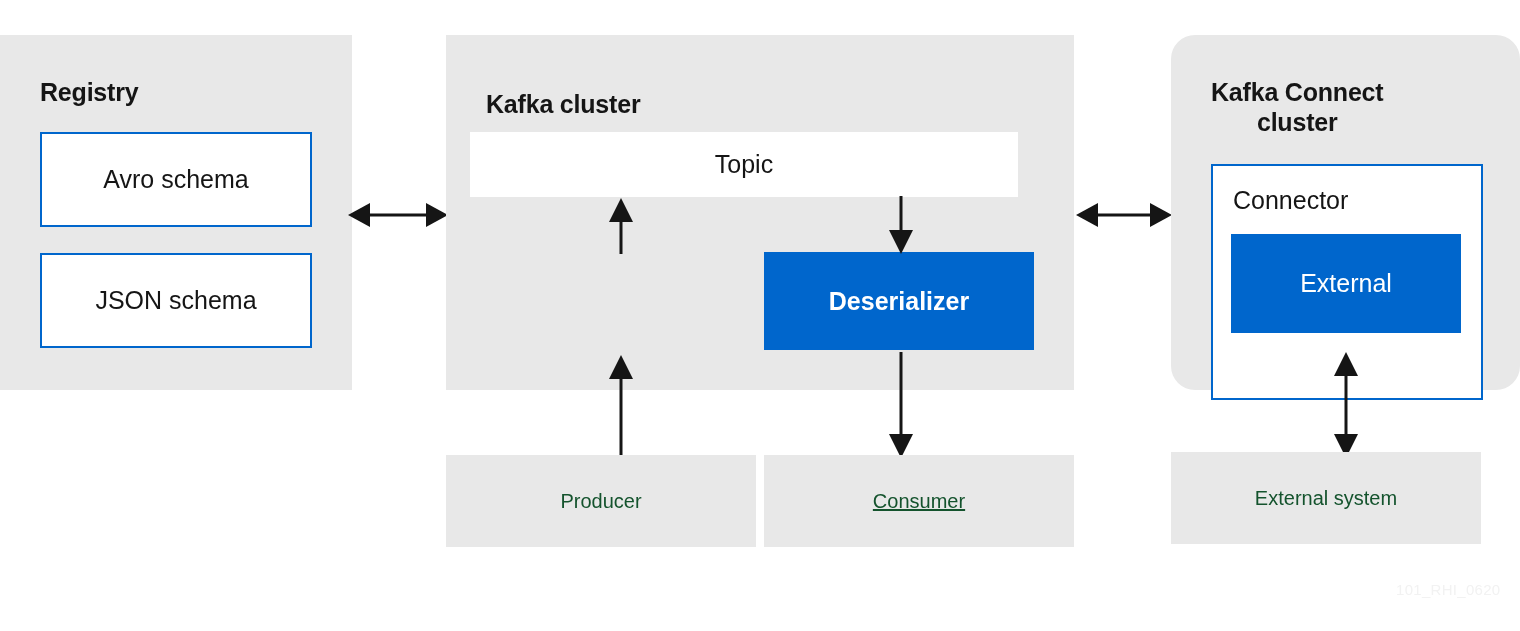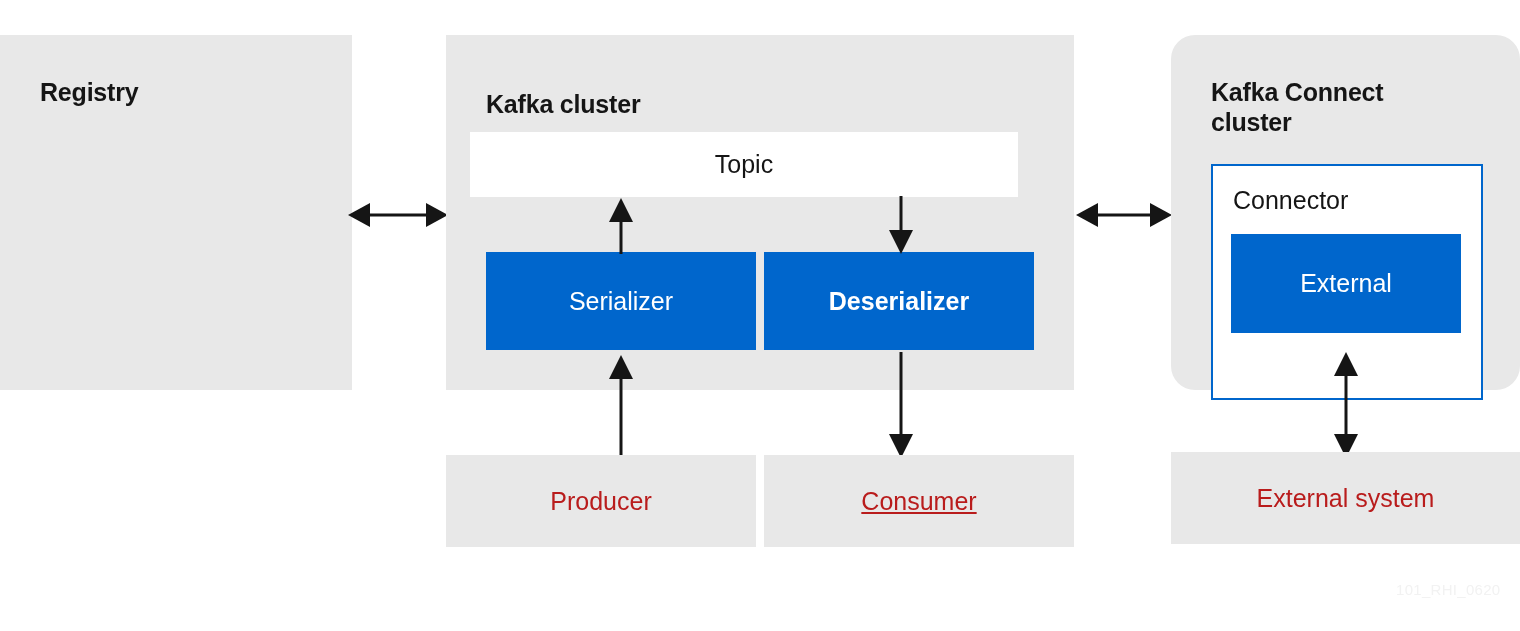--- a/index.html
+++ b/index.html
@@ -10,20 +10,21 @@
   body {
     font-family: "Liberation Sans", sans-serif;
     -webkit-font-smoothing: antialiased;
   }
   #canvas {
     position: relative;
     width: 1520px;
     height: 631px;
     background: #ffffff;
     overflow: hidden;
+    text-align: center;
   }
 
   
   .abs { position: absolute; box-sizing: border-box; }
 
   
   .panel {
     background: #e8e8e8;
   }
   .panel-title {
@@ -66,22 +67,22 @@
     font-size: 25px;
     color: #ffffff;
   }
 
   
   .box-grey {
     background: #e8e8e8;
     display: flex;
     align-items: center;
     justify-content: center;
-    font-size: 25px;
-    color: #b91c1c;
+    font-size: 20px;
+    color: #14532d;
   }
 
   
   .connector-label {
     position: absolute;
     left: 20px;
     top: 20px;
     font-size: 25px;
     color: #151515;
   }
@@ -100,41 +101,44 @@
   }
 </style>
 </head>
 <body>
 
 <div id="canvas">
 
   <div class="abs panel" style="left:0px; top:35px; width:352px; height:355px;">
     <div class="panel-title" style="left:40px; top:42px;">Registry</div>
 
-
+    <div class="abs box-outline" style="left:40px; top:97px; width:272px; height:95px;">
+      <span>Avro schema</span>
+    </div>
+
+    <div class="abs box-outline" style="left:40px; top:218px; width:272px; height:95px;">
+      <span>JSON schema</span>
+    </div>
   </div>
 
   <div class="arrow" style="left:348px; top:200px;">
     <svg width="100" height="30" viewBox="0 0 100 30">
       <line x1="18" y1="15" x2="82" y2="15" stroke="#151515" stroke-width="3"></line>
       <polygon points="0,15 22,3 22,27" fill="#151515"></polygon>
       <polygon points="100,15 78,3 78,27" fill="#151515"></polygon>
     </svg>
   </div>
 
   <div class="abs panel" style="left:446px; top:35px; width:628px; height:355px;">
     <div class="panel-title" style="left:40px; top:54px;">Kafka cluster</div>
 
     <div class="abs box-white" style="left:24px; top:97px; width:548px; height:65px;">
       <span>Topic</span>
     </div>
 
-    <div class="abs box-blue" style="left:40px; top:217px; width:270px; height:98px;">
-      <span>Serializer</span>
-    </div>
 
     <div class="abs box-blue" style="left:318px; top:217px; width:270px; height:98px;font-weight:bold;">
       <span>Deserializer</span>
     </div>
   </div>
 
   <div class="arrow" style="left:606px; top:198px;">
     <svg width="30" height="56" viewBox="0 0 30 56">
       <line x1="15" y1="56" x2="15" y2="14" stroke="#151515" stroke-width="3"></line>
       <polygon points="15,0 3,24 27,24" fill="#151515"></polygon>
@@ -192,19 +196,19 @@
   </div>
 
   <div class="abs box-grey" style="left:446px; top:455px; width:310px; height:92px;">
     <span>Producer</span>
   </div>
 
   <div class="abs box-grey" style="left:764px; top:455px; width:310px; height:92px;text-decoration:underline;">
     <span>Consumer</span>
   </div>
 
-  <div class="abs box-grey" style="left:1171px; top:452px; width:349px; height:92px;">
+  <div class="abs box-grey" style="left:1171px; top:452px; width:310px; height:92px;">
     <span>External system</span>
   </div>
 
   <div class="watermark" style="left:1396px; top:581px;">101_RHI_0620</div>
 
 </div>
 
 </body></html>

